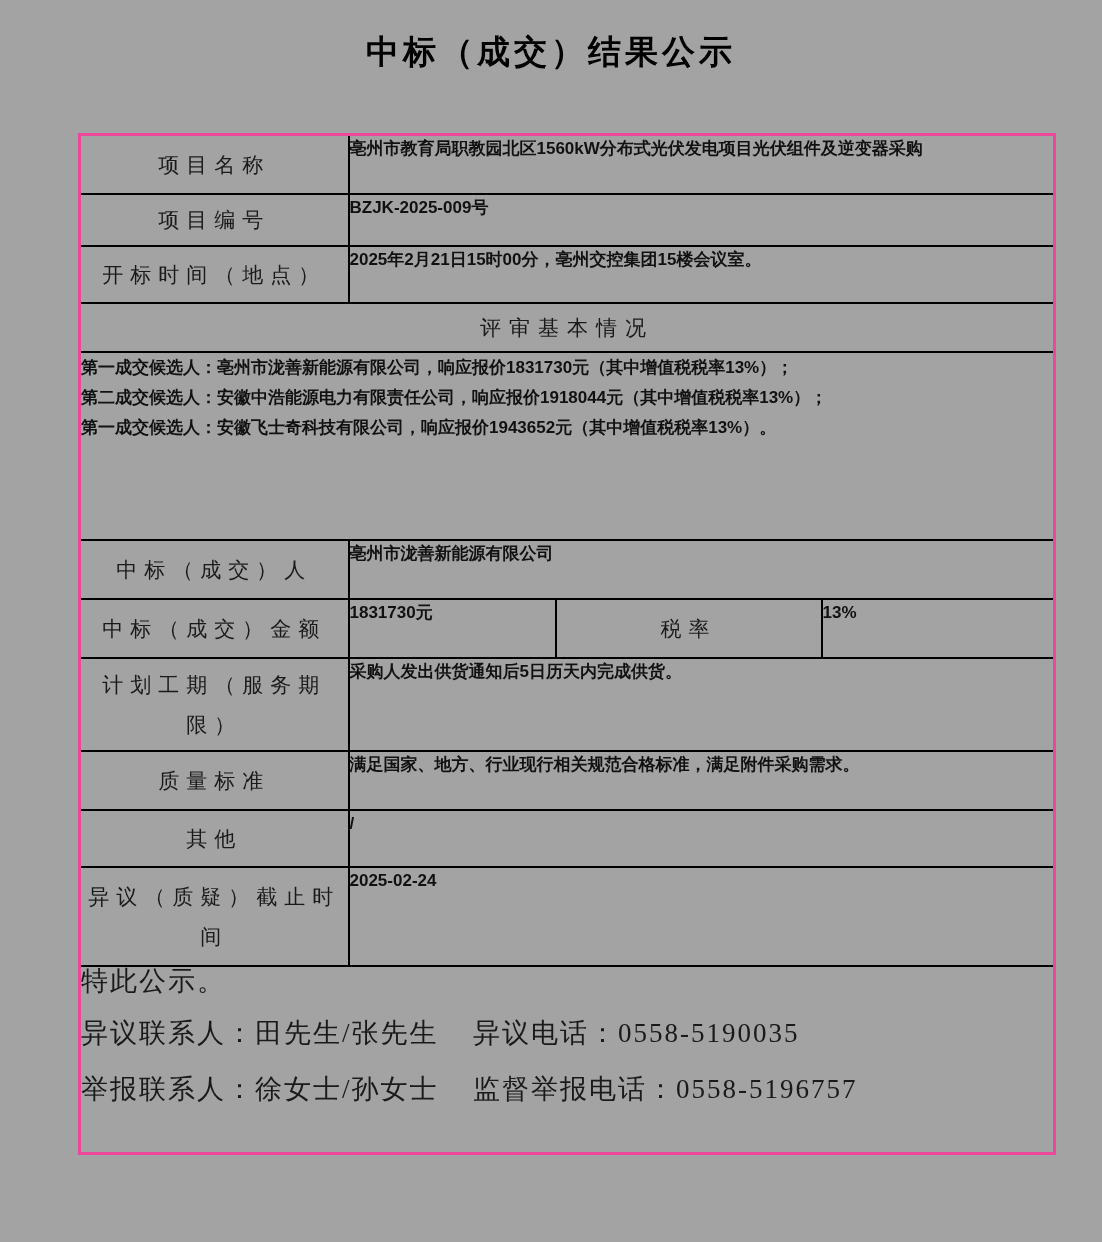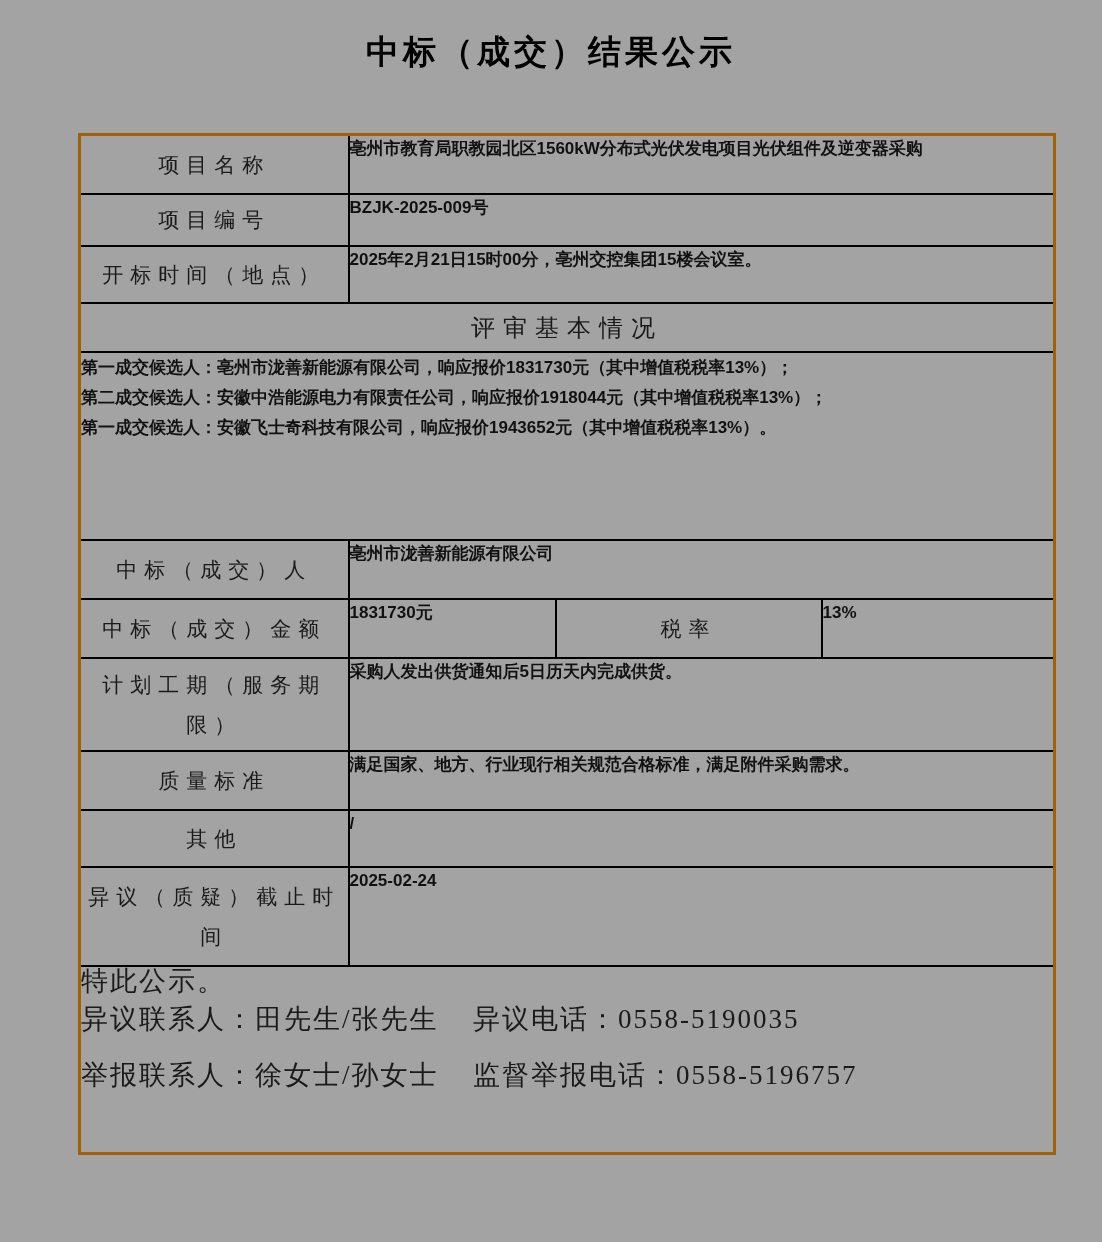--- a/index.html
+++ b/index.html
@@ -29,21 +29,21 @@
     letter-spacing: 4px;
     color: #000000;
   }
   table.doc-table {
     position: absolute;
     left: 78px;
     top: 133px;
     width: 975px;
     border-collapse: collapse;
     table-layout: fixed;
-    border: 3px solid #a16207;
+    border: 3px solid #ec4899;
   }
   table.doc-table td {
     border: 2px solid #000000;
     padding: 0;
     overflow: hidden;
   }
   
   tr.h57  td { height: 57px; }
   tr.h50  td { height: 50px; }
   tr.h55  td { height: 55px; }
@@ -67,21 +67,21 @@
     font-weight: 600;
     font-size: 17px;
     vertical-align: top;
     padding: 5px 8px;
     line-height: 26px;
     color: #111111;
     margin-left: 15px;
   }
   td.review-header {
     font-family: "Liberation Serif", "DejaVu Serif", serif;
-    font-size: 24px;
+    font-size: 21px;
     letter-spacing: 8px;
     text-align: center;
     vertical-align: middle;
     color: #1a1a1a;
   }
   td.candidates {
     font-family: "Liberation Sans", "DejaVu Sans", sans-serif;
     font-weight: 600;
     font-size: 17px;
     vertical-align: top;
@@ -93,21 +93,21 @@
   }
   td.footer-cell {
     font-family: "Liberation Serif", "DejaVu Serif", serif;
     font-size: 27px;
     letter-spacing: 2px;
     vertical-align: top;
     padding: 6px 10px;
     color: #1a1a1a;
   }
   .f-line { line-height: 28px; }
-  .f-line.second { margin-top: 10px; }
+  .f-line.second { margin-top: 24px; }
   .f-line.third  { margin-top: 28px; }
   .f-left {
     display: inline-block;
     width: 392px;
   }
 </style>
 </head>
 <body>
 
 <div class="page">

